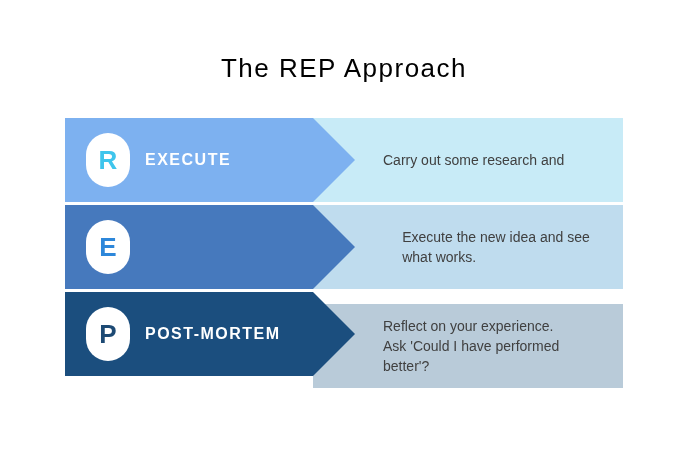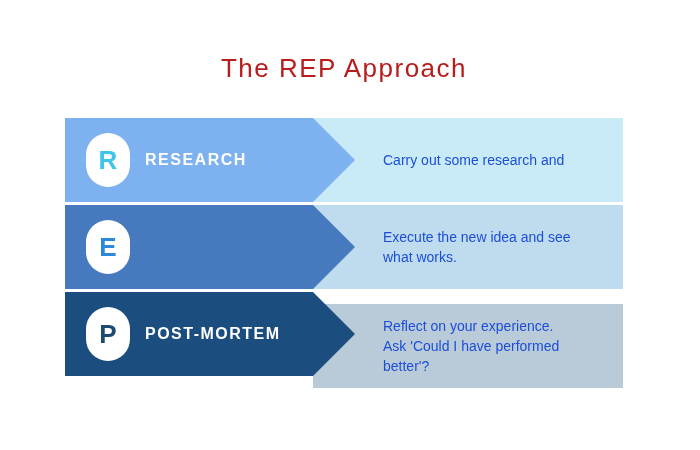--- a/index.html
+++ b/index.html
@@ -17,21 +17,21 @@
   }
   .title {
     position: absolute;
     left: 65px;
     top: 53px;
     width: 558px;
     text-align: center;
     font-size: 26px;
     font-weight: 400;
     letter-spacing: 1.5px;
-    color: #b91c1c;
+    color: #000000;
   }
   .diagram {
     position: absolute;
     left: 65px;
     top: 118px;
     width: 558px;
   }
   .row {
     position: relative;
     height: 84px;
@@ -90,54 +90,54 @@
     font-weight: bold;
     font-size: 16px;
     letter-spacing: 1.5px;
     white-space: nowrap;
   }
   .desc {
     padding-left: 70px;
     padding-right: 14px;
     font-size: 14px;
     line-height: 20px;
-    color: #1d4ed8;
+    color: #404040;
   }
 </style>
 </head>
 <body>
 
 <div class="canvas">
   <div class="title">The REP Approach</div>
 
   <div class="diagram">
 
     <div class="row">
       <div class="left-block" style="background-color: rgb(125, 177, 240);">
         <div class="pill">
           <span class="pill-letter" style="color: rgb(63, 197, 236);">R</span>
         </div>
-        <div class="stage-label">RESEARCH</div>
+        <div class="stage-label">EXECUTE</div>
       </div>
       <div class="right-block" style="background-color: rgb(200, 235, 247);">
         <div class="desc">
           <div>Carry out some research and</div>
           <div></div>
         </div>
       </div>
       <div class="arrow" style="background-color: rgb(125, 177, 240);"></div>
     </div>
 
     <div class="row">
       <div class="left-block" style="background-color: rgb(70, 121, 189);">
         <div class="pill">
           <span class="pill-letter" style="color: rgb(45, 135, 218);">E</span>
         </div>
       </div>
-      <div class="right-block" style="background-color: rgb(191, 220, 238);">
+      <div class="right-block" style="background-color: rgb(191, 220, 238); justify-content: center;">
         <div class="desc">
           <div>Execute the new idea and see</div>
           <div>what works.</div>
           <div></div>
         </div>
       </div>
       <div class="arrow" style="background-color: rgb(70, 121, 189);"></div>
     </div>
 
     <div class="row">

